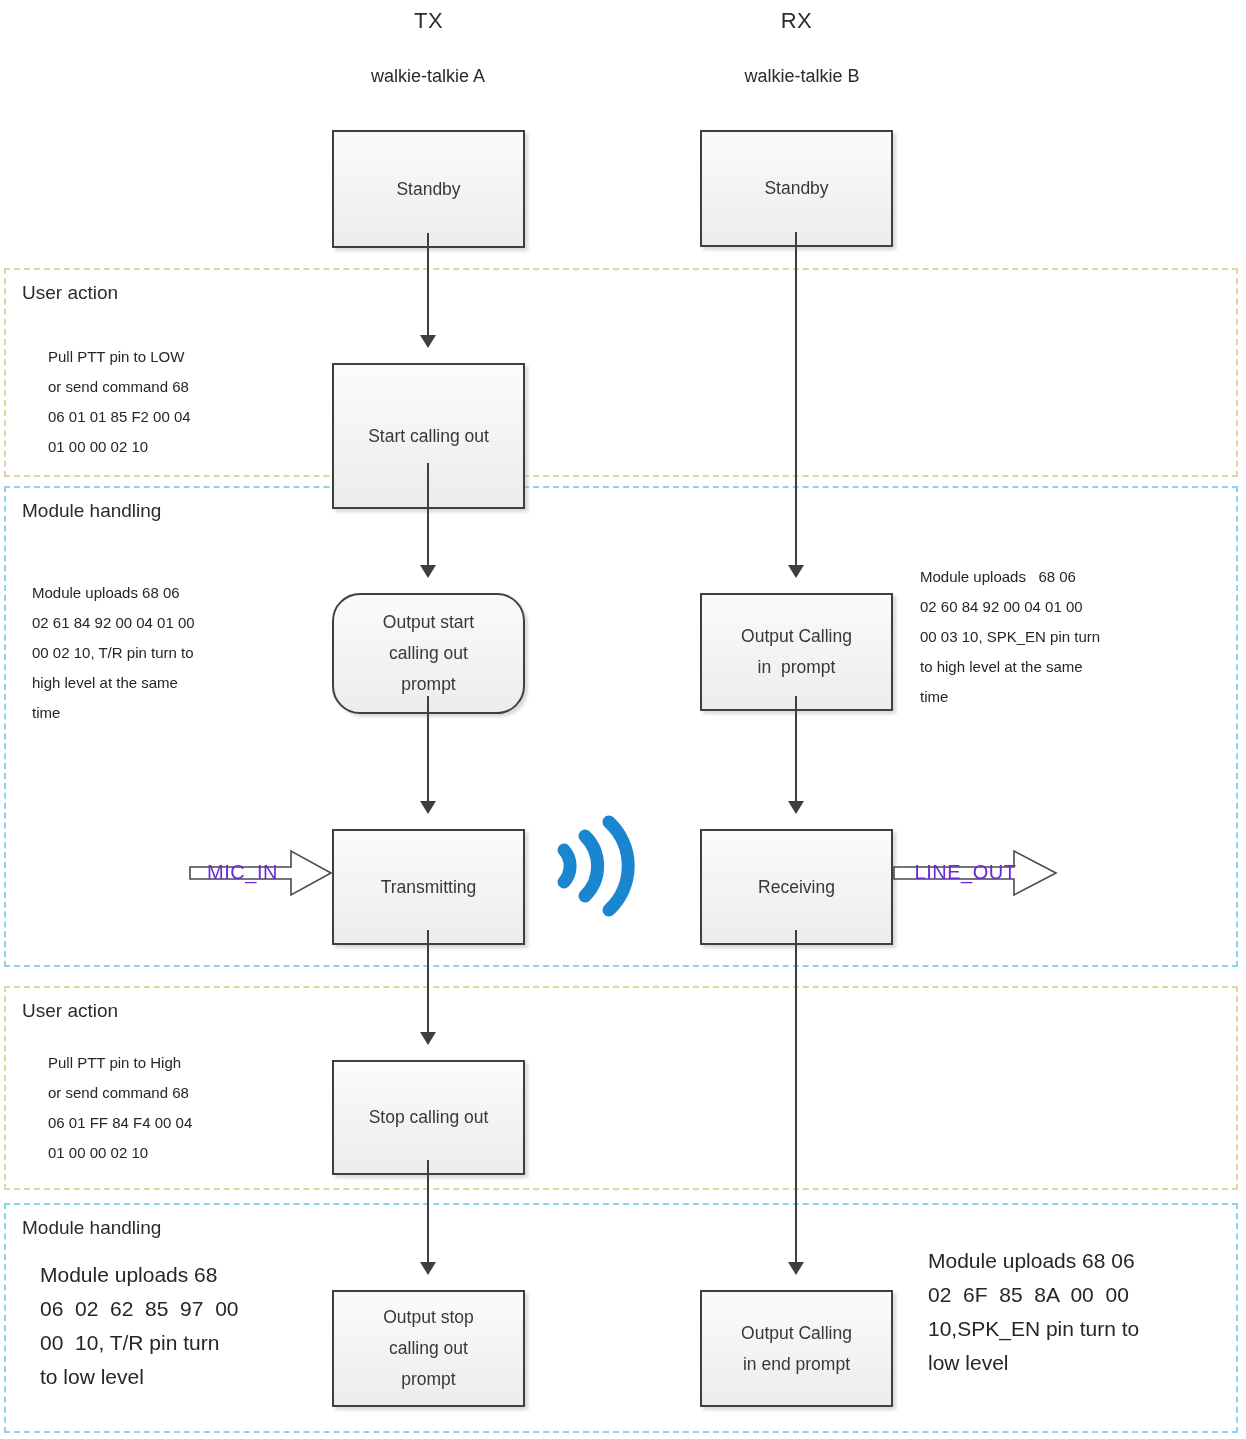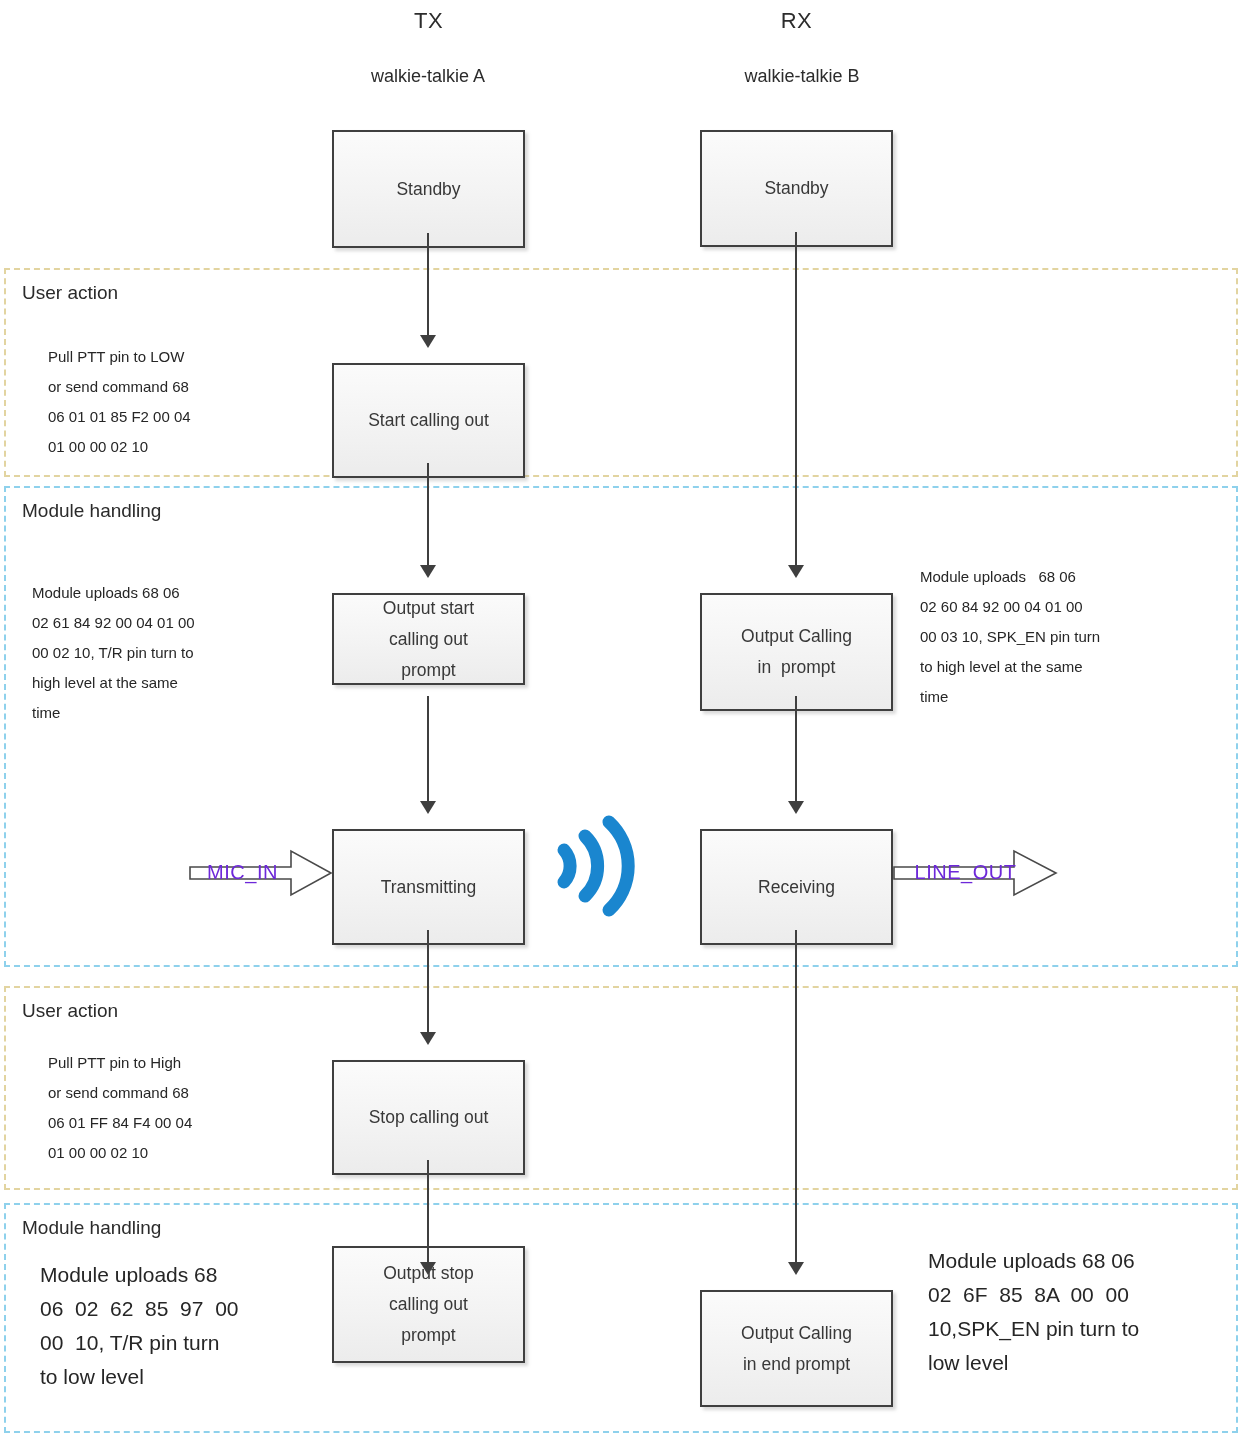--- a/index.html
+++ b/index.html
@@ -104,27 +104,27 @@
   <div class="note pre big" style="left:40px;top:1258px;width:300px;">Module uploads 68
 06  02  62  85  97  00
 00  10, T/R pin turn
 to low level</div>
   <div class="note pre big" style="left:928px;top:1244px;width:308px;">Module uploads 68 06
 02  6F  85  8A  00  00
 10,SPK_EN pin turn to
 low level</div>
 
   <div class="fbox col-tx pre" style="top:115px;height:118px;">Standby</div>
-  <div class="fbox col-tx pre" style="top:348px;height:115px;">Start calling out</div>
-  <div class="fbox col-tx pre" style="top:578px;height:92px;">Output start
+  <div class="fbox col-tx pre" style="top:348px;height:146px;">Start calling out</div>
+  <div class="fbox col-tx pre" style="top:578px;height:121px;border-radius:28px;">Output start
 calling out
 prompt</div>
   <div class="fbox col-tx pre" style="top:814px;height:116px;">Transmitting</div>
   <div class="fbox col-tx pre" style="top:1045px;height:115px;">Stop calling out</div>
-  <div class="fbox col-tx pre" style="top:1231px;height:117px;">Output stop
+  <div class="fbox col-tx pre" style="top:1275px;height:117px;">Output stop
 calling out
 prompt</div>
 
   <div class="fbox col-rx pre" style="top:115px;height:117px;">Standby</div>
   <div class="fbox col-rx pre" style="top:578px;height:118px;">Output Calling
 in  prompt</div>
   <div class="fbox col-rx pre" style="top:814px;height:116px;">Receiving</div>
   <div class="fbox col-rx pre" style="top:1275px;height:117px;">Output Calling
 in end prompt</div>
 

